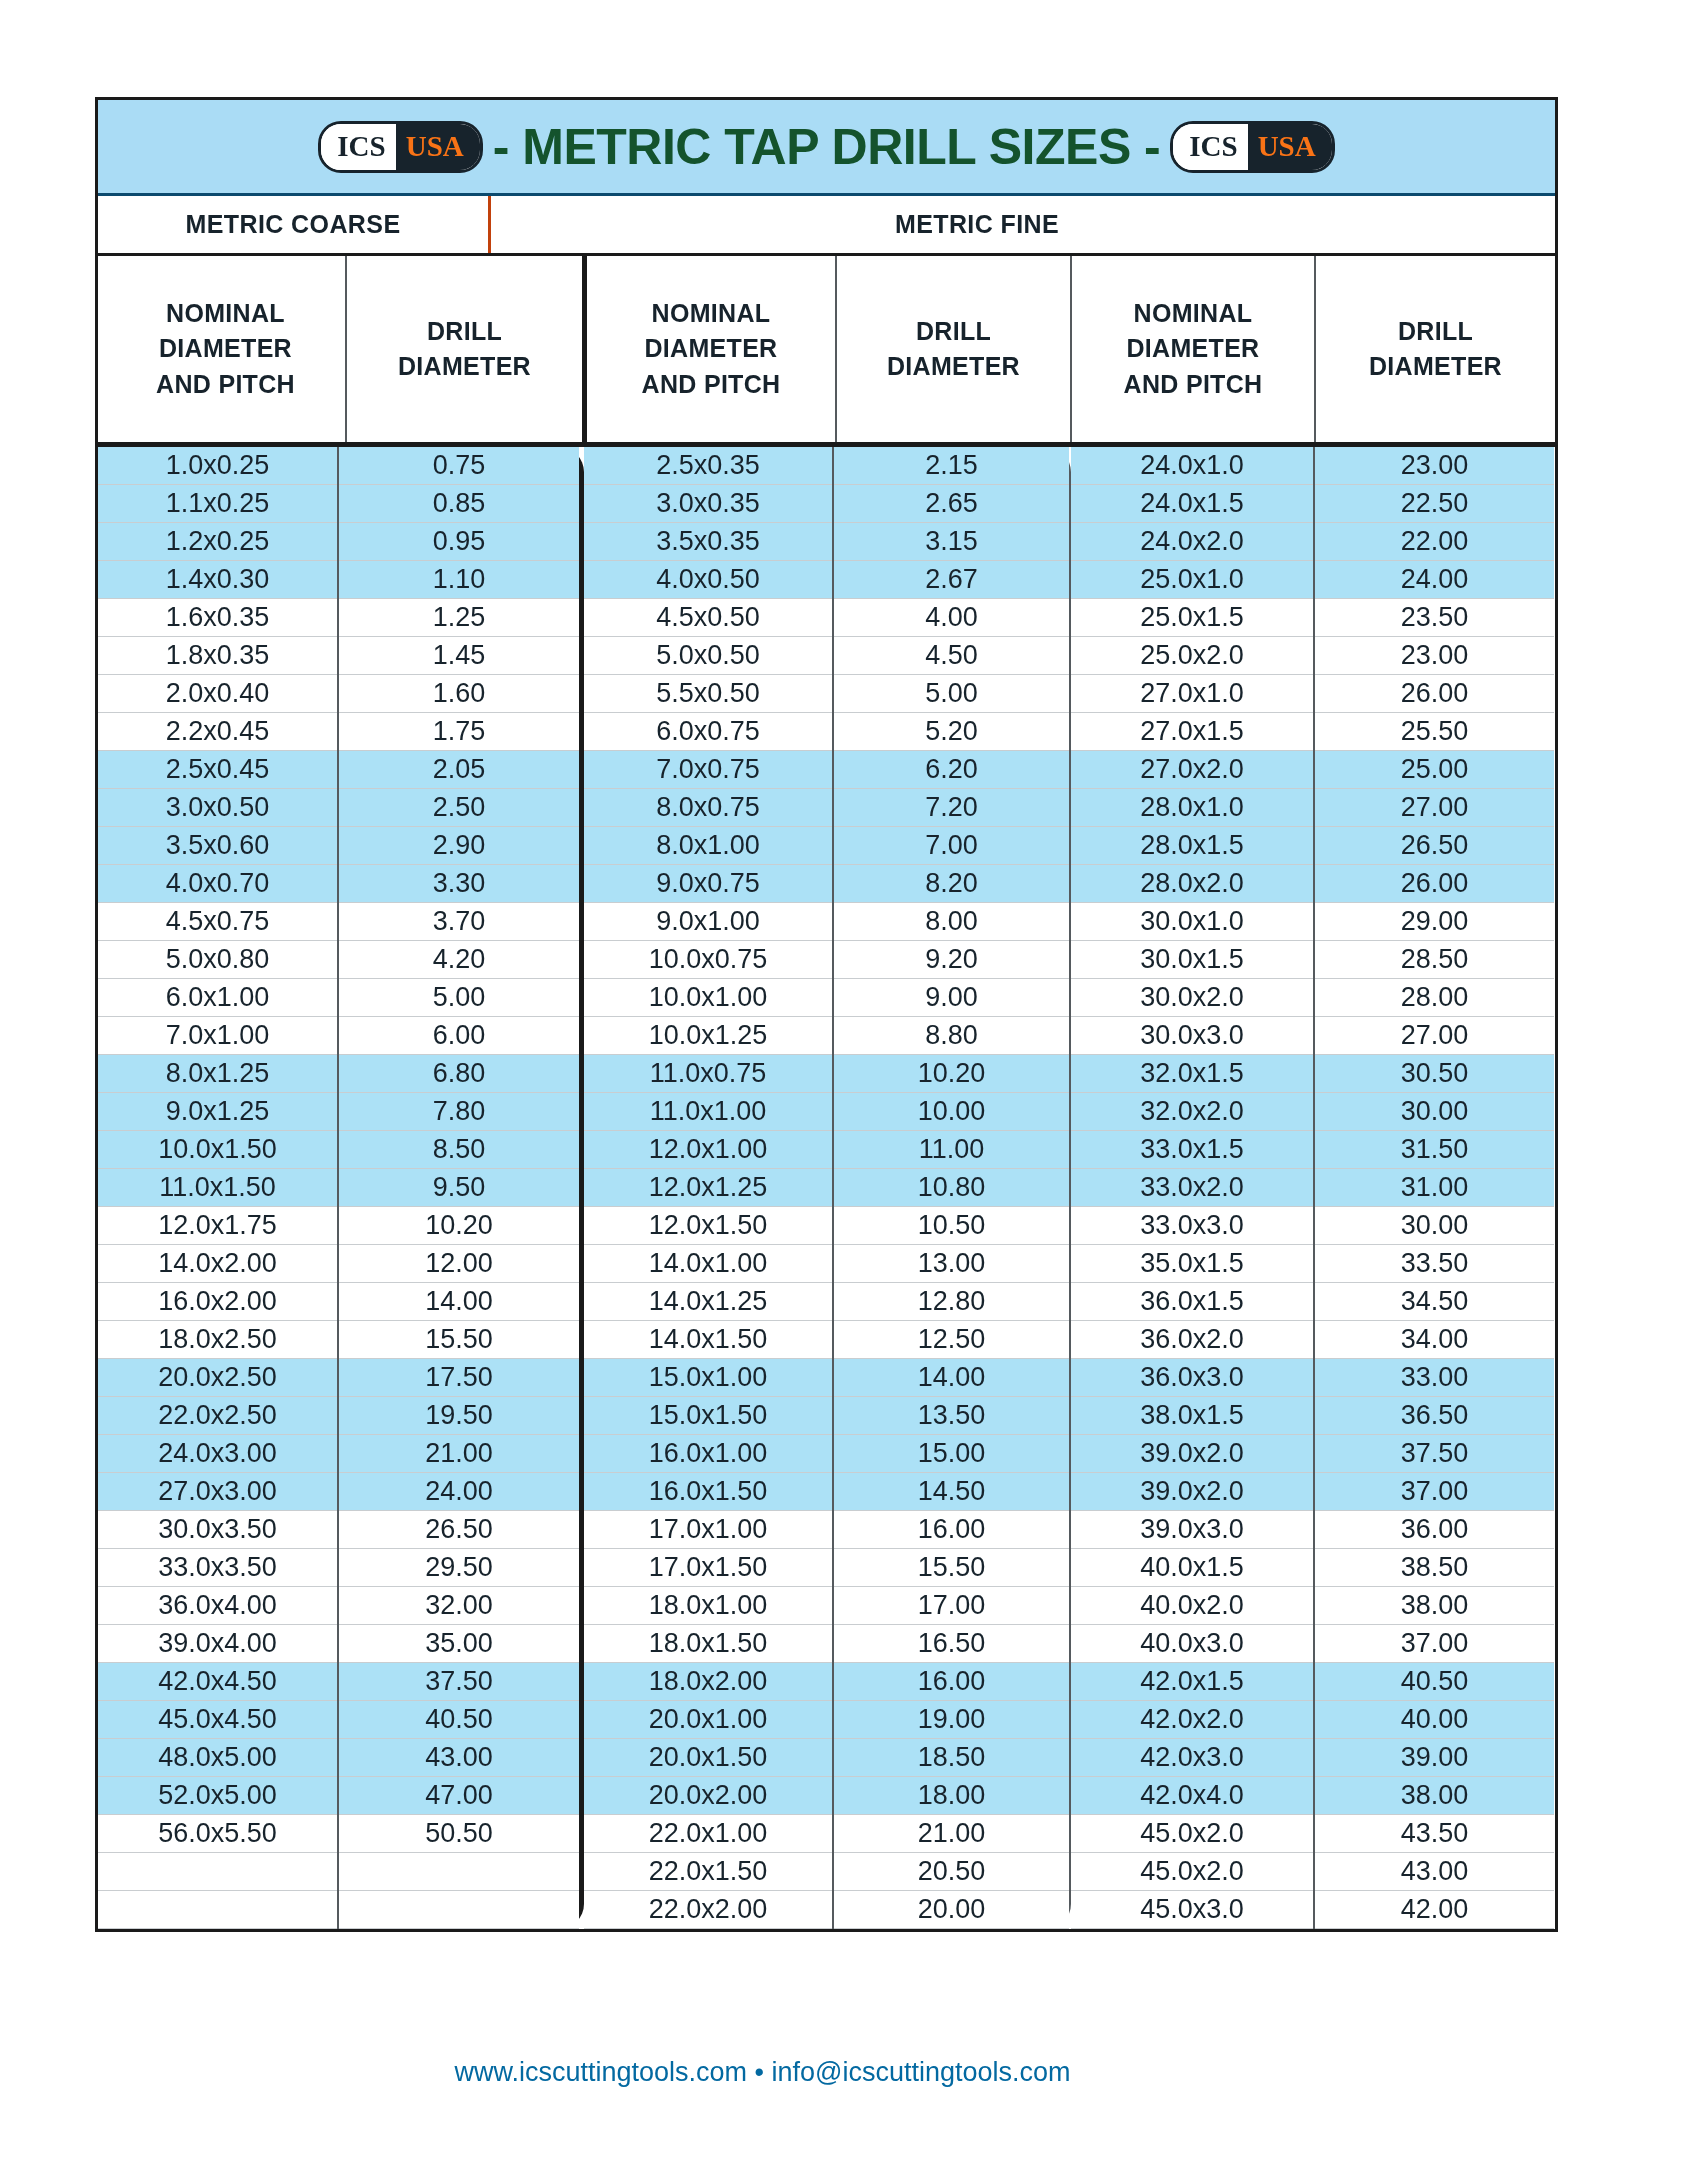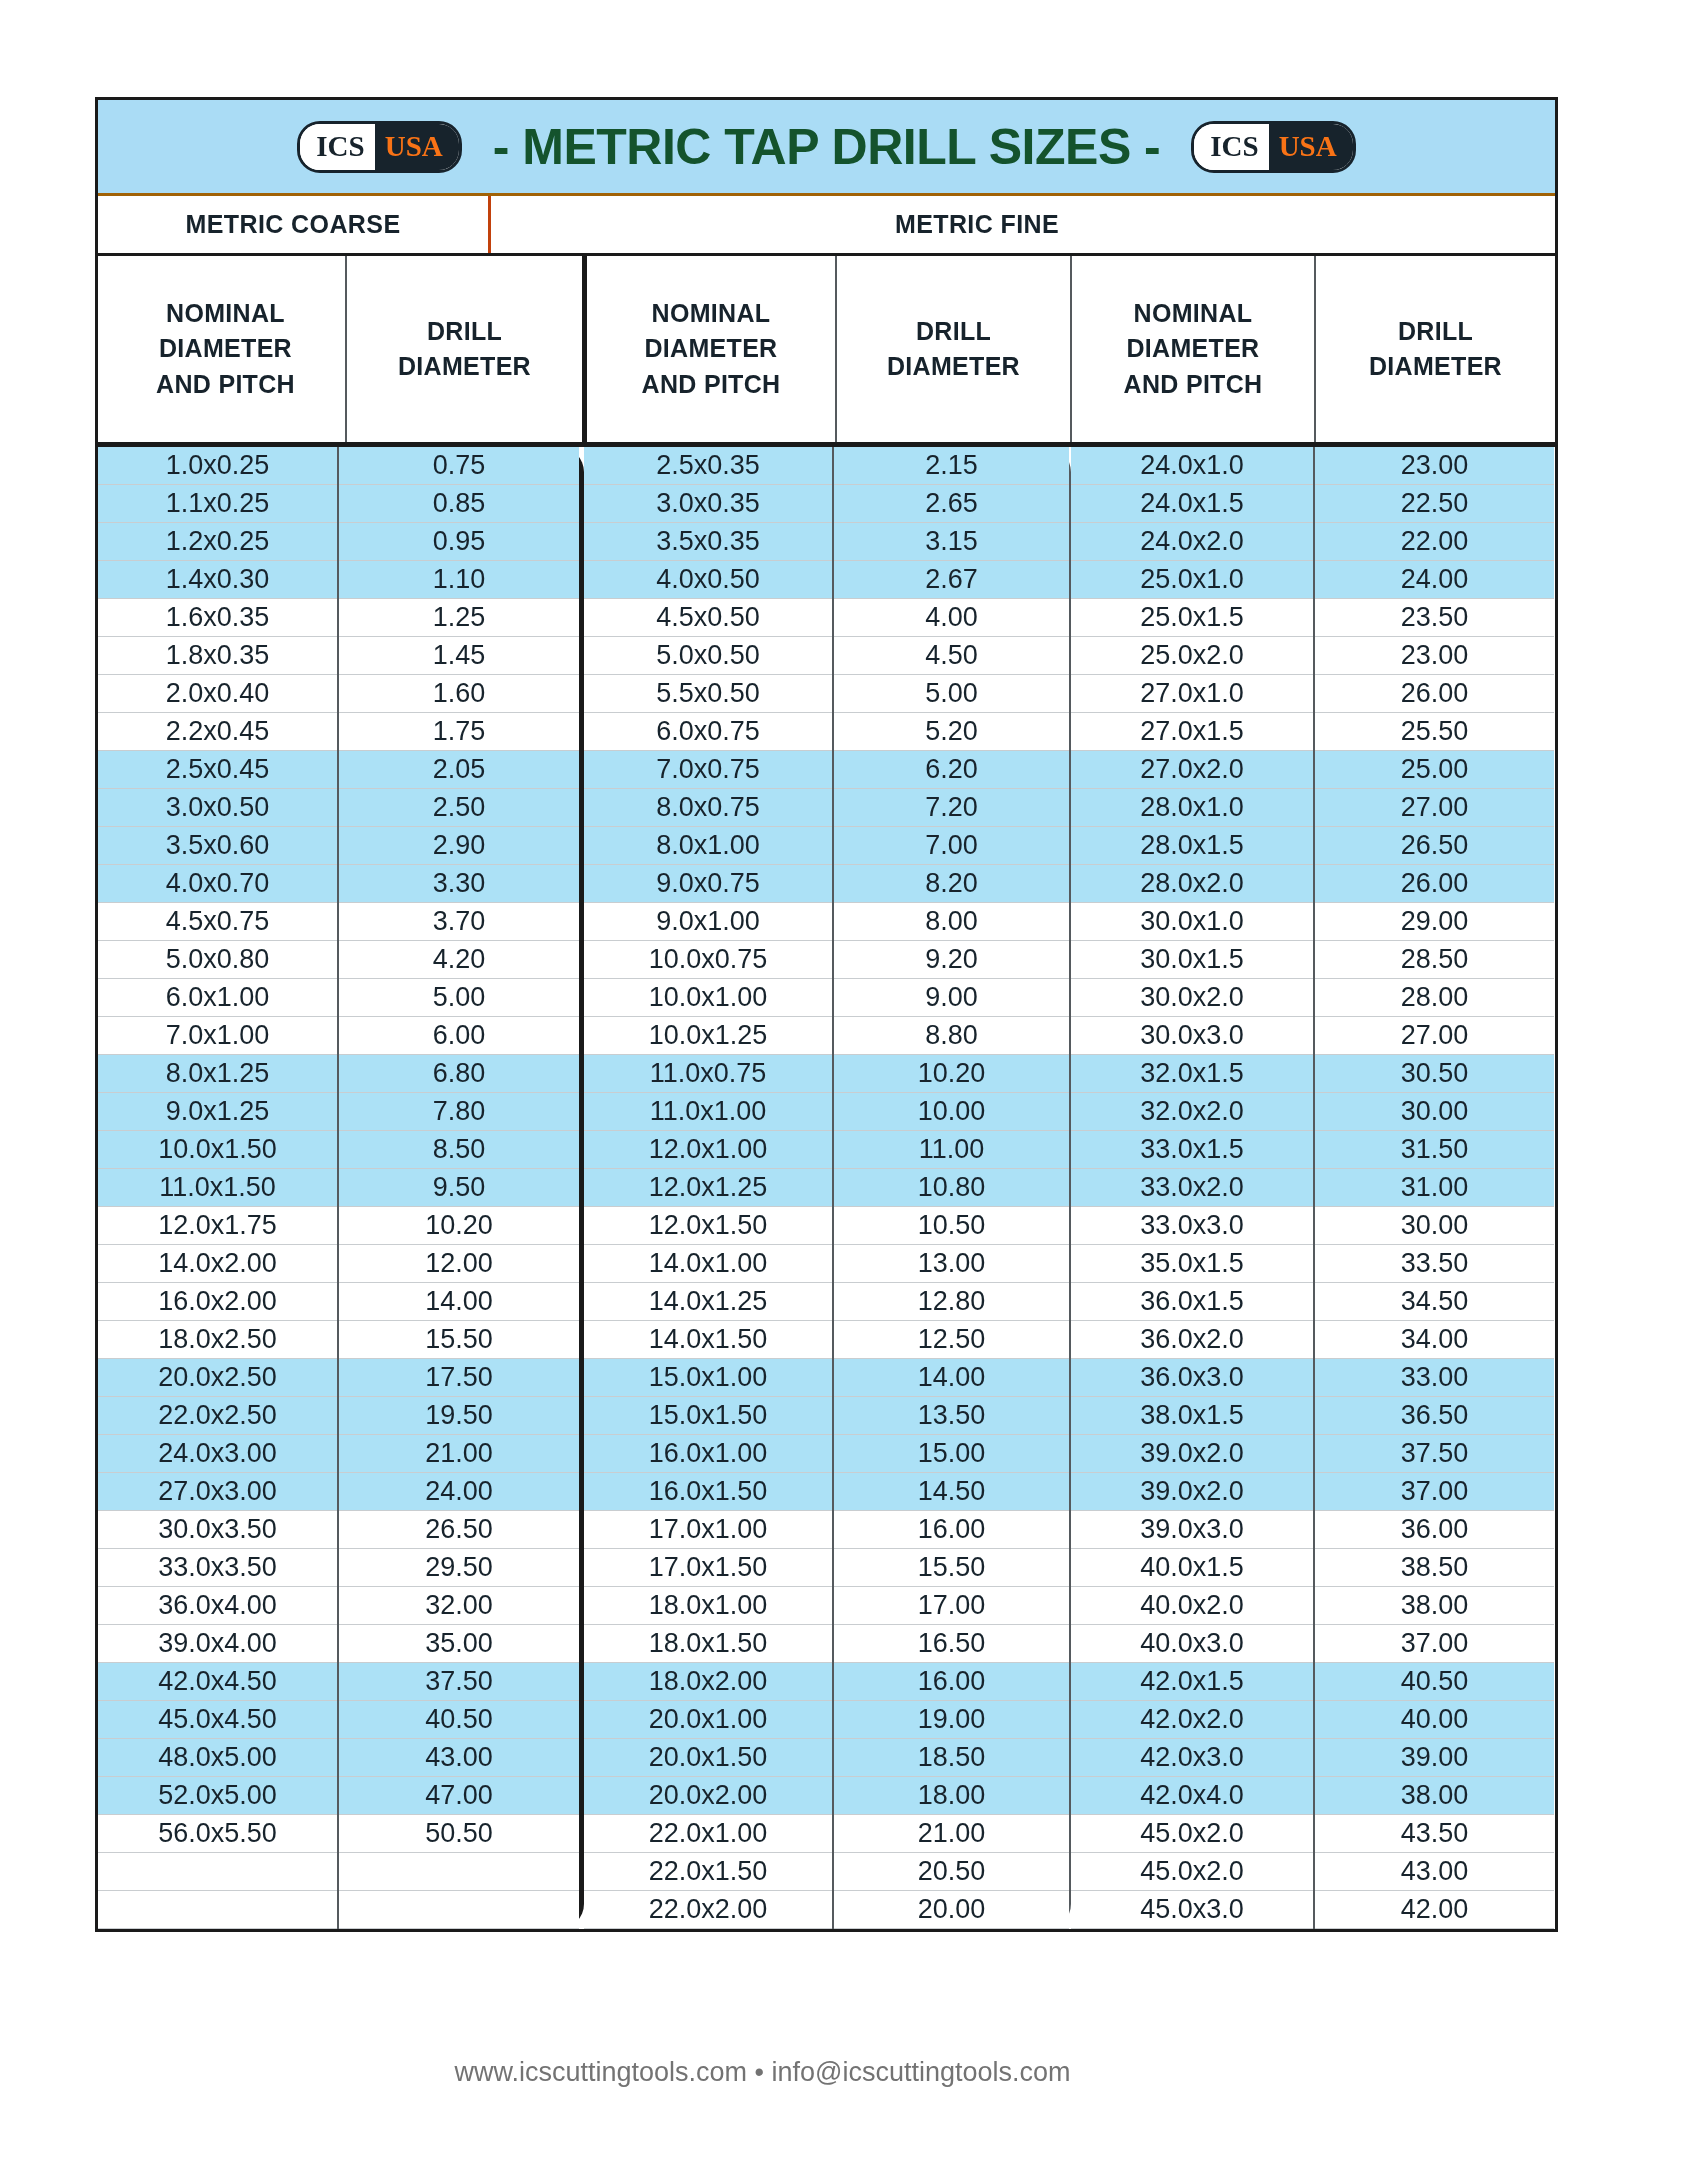--- a/index.html
+++ b/index.html
@@ -25,26 +25,26 @@
     top: 97px;
     width: 1463px;
     border: 3px solid #1a1a1a;
     box-sizing: border-box;
     background: #ffffff;
   }
 
   
   .title-bar {
     background: #aadcf5;
-    border-bottom: 3px solid #a16207;
+    border-bottom: 3px solid #0c4a6e;
     height: 96px;
     display: flex;
     align-items: center;
     justify-content: center;
-    gap: 31px;
+    gap: 10px;
     padding: 0 25px;
     box-sizing: border-box;
   }
   .title-text {
     font-size: 50px;
     font-weight: bold;
     letter-spacing: -0.5px;
     color: #14532d;
     white-space: nowrap;
     font-family: "Liberation Sans", sans-serif;
@@ -156,21 +156,21 @@
   .w-dia-f3 { width: 239px; }
 
   
   .footer {
     position: absolute;
     left: 0;
     top: 2057px;
     width: 1525px;
     text-align: center;
     font-size: 27px;
-    color: #737373;
+    color: #0369a1;
     font-family: "Liberation Sans", sans-serif;
   }
 </style>
 </head>
 <body>
 
 <div id="sheet">
 
   <div class="chart-wrap">
 

